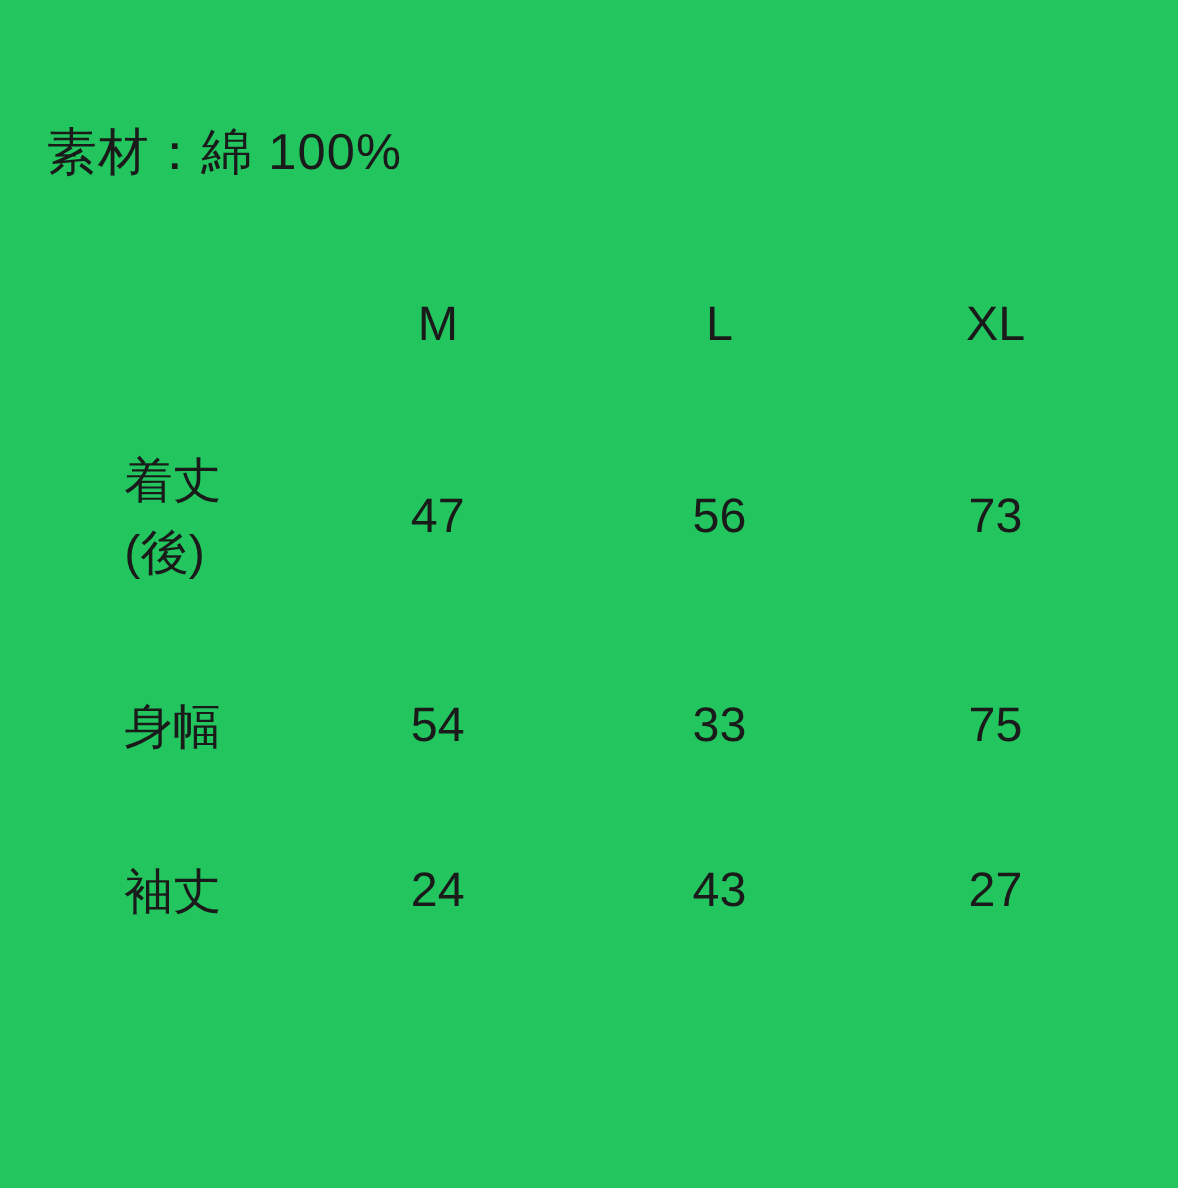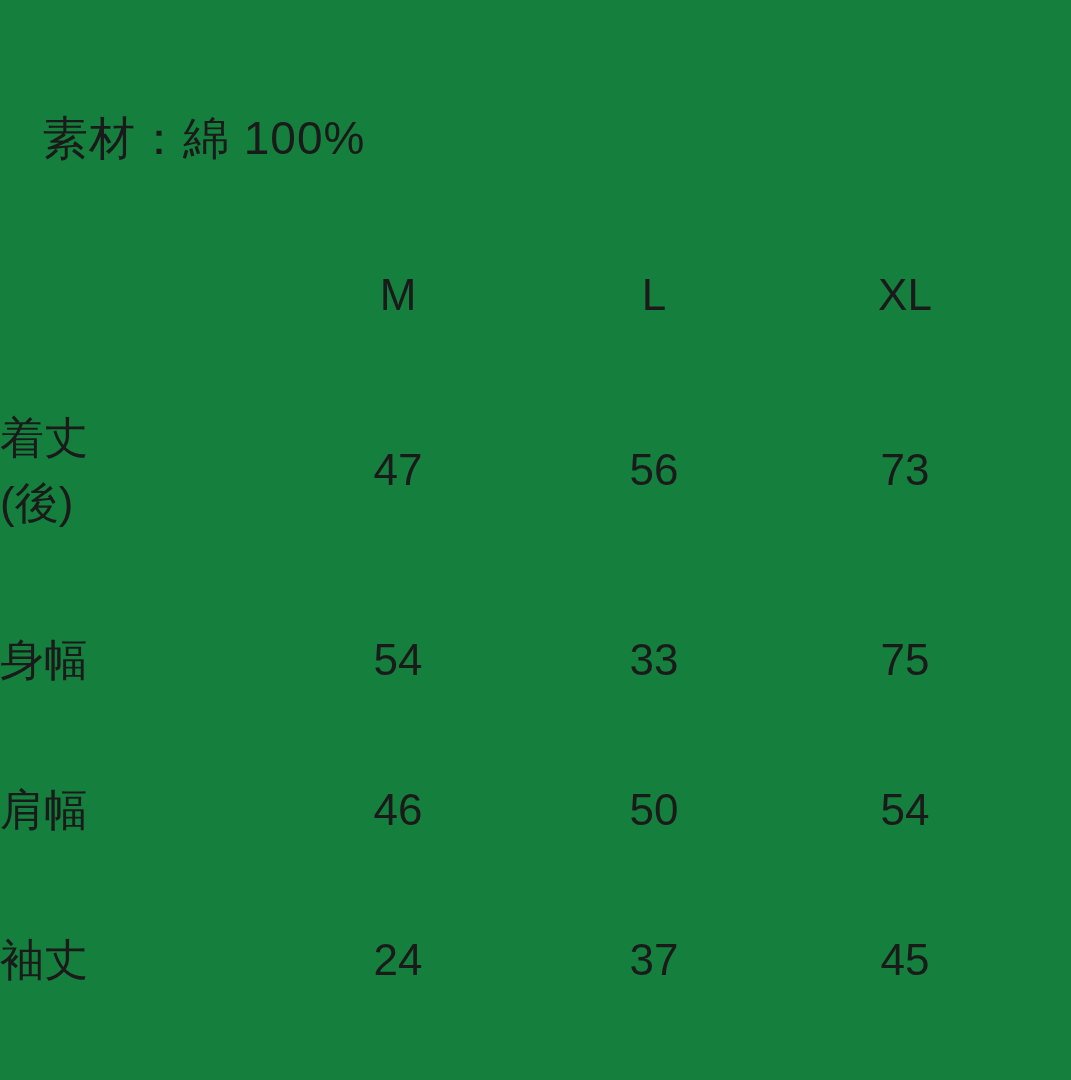--- a/index.html
+++ b/index.html
@@ -3,21 +3,21 @@
 <meta charset="utf-8">
 <style>
   html, body {
     margin: 0;
     padding: 0;
   }
   .page {
     position: relative;
     width: 1071px;
     height: 1080px;
-    background: #15803d;
+    background: #22c55e;
     color: #1a1a1a;
     font-family: "Liberation Sans", sans-serif;
     overflow: hidden;
   }
   .material {
     position: absolute;
     top: 110px;
     left: 42px;
     font-size: 46px;
     line-height: 56px;
@@ -35,20 +35,21 @@
   }
   table.chart th,
   table.chart td {
     font-weight: 400;
     text-align: center;
     vertical-align: middle;
     padding: 0;
   }
   table.chart .lbl {
     text-align: left;
+    padding-left: 113px;
   }
   tr.hdr  { height: 120px; }
   tr.r1   { height: 230px; }
   tr.r2, tr.r3, tr.r4 { height: 150px; }
   .line {
     display: block;
     line-height: 65px;
   }
 </style>
 </head>
@@ -82,28 +83,22 @@
         <td>47</td>
         <td>56</td>
         <td>73</td>
       </tr>
       <tr class="r2">
         <th class="lbl">身幅</th>
         <td>54</td>
         <td>33</td>
         <td>75</td>
       </tr>
-      <tr class="r3">
-        <th class="lbl">肩幅</th>
-        <td>46</td>
-        <td>50</td>
-        <td>54</td>
-      </tr>
       <tr class="r4">
         <th class="lbl">袖丈</th>
         <td>24</td>
-        <td>37</td>
-        <td>45</td>
+        <td>43</td>
+        <td>27</td>
       </tr>
     </tbody>
   </table>
 
 </div>
 
 </body></html>

